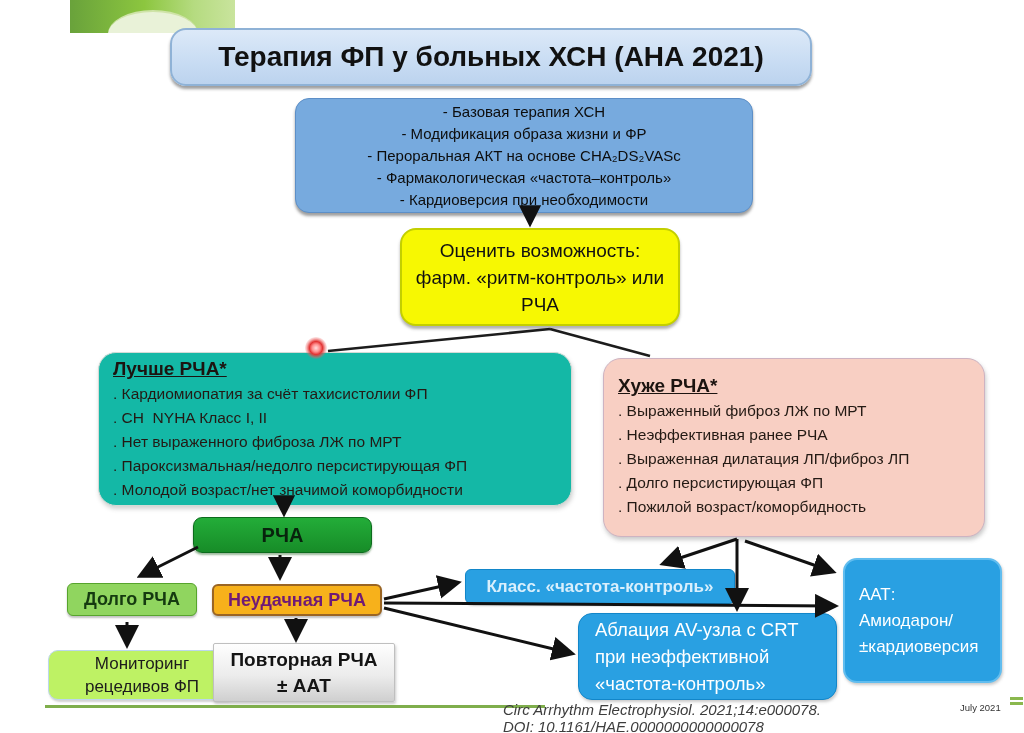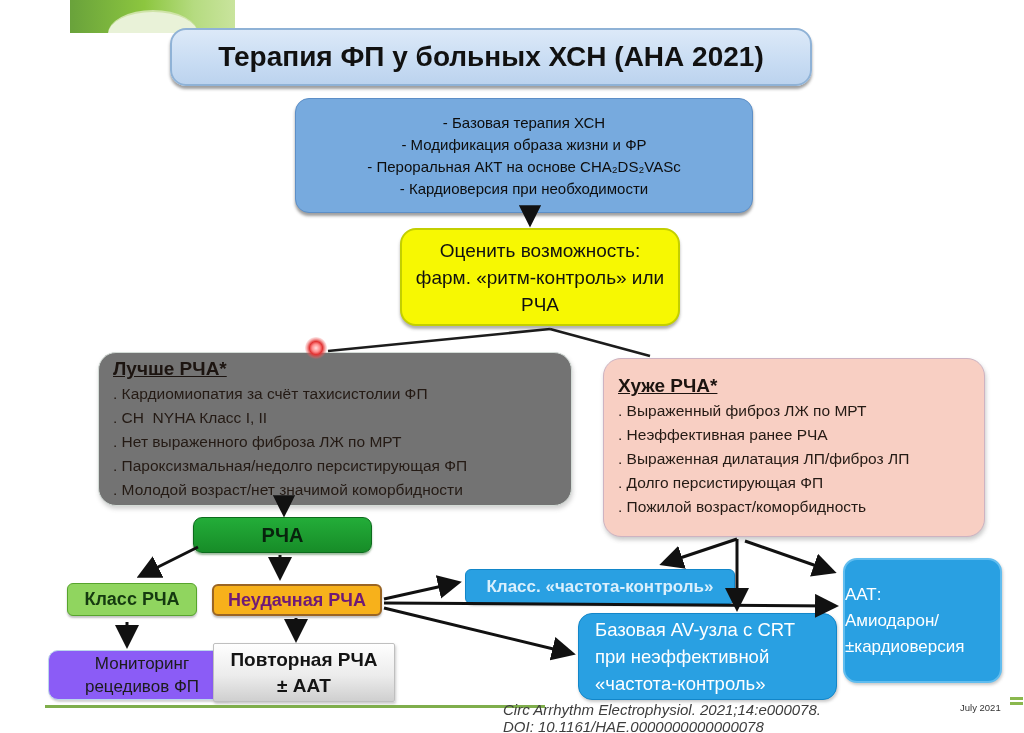--- a/index.html
+++ b/index.html
@@ -21,21 +21,21 @@
     background:#77aade;border:1px solid #5d8fc7;box-shadow:0 3px 3px rgba(40,40,40,.45);
     font-size:15px;line-height:22px;color:#0d0d0d;
   }
   #assess-box{
     left:400px;top:228px;width:280px;height:98px;border-radius:16px;
     background:#f7f802;border:2px solid #c3cf00;box-shadow:0 3px 3px rgba(60,60,60,.4);
     font-size:19px;font-weight:normal;line-height:27px;color:#111;
   }
   #better-box{
     left:98px;top:352px;width:474px;height:154px;border-radius:18px;
-    background:#737373;border:1.5px solid #d3dbd6;box-shadow:1px 3px 4px rgba(80,80,80,.25);
+    background:#14b8a6;border:1.5px solid #d3dbd6;box-shadow:1px 3px 4px rgba(80,80,80,.25);
     justify-content:flex-start;padding:5px 10px 4px 14px;
   }
   #worse-box{
     left:603px;top:358px;width:382px;height:179px;border-radius:18px;
     background:#f8cfc3;border:1.5px solid #cdb3c2;box-shadow:1px 3px 4px rgba(80,80,80,.3);
     justify-content:flex-start;padding:16px 8px 4px 14px;
   }
   .list-title{font-size:19px;font-weight:bold;text-decoration:underline;color:#1c1410;margin-bottom:2px;}
   .list-item{font-size:15.5px;line-height:24px;color:#241a14;white-space:pre-wrap;}
   #worse-box .list-item{line-height:24px;}
@@ -62,25 +62,25 @@
     font-size:17px;font-weight:bold;color:#d9effc;
   }
   #ablation-box{
     left:578px;top:613px;width:259px;height:87px;border-radius:14px;
     background:#29a0e2;border:1px solid #1286c9;box-shadow:1px 2px 3px rgba(80,80,80,.3);
     font-size:18.5px;line-height:27px;color:#ffffff;padding-left:16px;
   }
   #aat-box{
     left:843px;top:558px;width:159px;height:125px;border-radius:14px;
     background:#29a0e2;border:2px solid #61bdef;box-shadow:1px 2px 3px rgba(80,80,80,.3);
-    font-size:17px;line-height:26px;color:#ffffff;
+    font-size:17px;line-height:26px;color:#ffffff;padding-left:14px;
   }
   #monitoring-box{
     left:48px;top:650px;width:188px;height:50px;border-radius:10px;
-    background:#8b5cf6;border:1.5px solid #bcd7ec;box-shadow:1px 2px 2px rgba(80,80,80,.25);
+    background:#bef264;border:1.5px solid #bcd7ec;box-shadow:1px 2px 2px rgba(80,80,80,.25);
     font-size:17px;line-height:23px;color:#1c1c1c;
   }
   #repeat-box{
     left:213px;top:643px;width:182px;height:59px;border-radius:2px;
     background:linear-gradient(180deg,#fefefe 0%,#ececec 55%,#cfcfcf 100%);
     border:1px solid #bfbfbf;box-shadow:1px 2px 3px rgba(80,80,80,.3);
     font-size:19px;font-weight:bold;line-height:26px;color:#141414;
   }
 
   #clinic-logo{position:absolute;left:70px;top:0;width:165px;height:33px;
@@ -109,20 +109,21 @@
   </div>
 
   <div class="box center" id="title-box">
     <span>Терапия ФП у больных ХСН (АНА 2021)</span>
   </div>
 
   <div class="box center" id="base-therapy-box">
     <div>- Базовая терапия ХСН</div>
     <div>- Модификация образа жизни и ФР</div>
     <div>- Пероральная АКТ на основе CHA₂DS₂VASc</div>
+    <div>- Фармакологическая «частота–контроль»</div>
     <div>- Кардиоверсия при необходимости</div>
   </div>
 
   <div class="box center" id="assess-box">
     <div>Оценить возможность:</div>
     <div>фарм. «ритм-контроль» или</div>
     <div>РЧА</div>
   </div>
 
   <div class="box" id="better-box">
@@ -141,33 +142,33 @@
     <div class="list-item">. Выраженная дилатация ЛП/фиброз ЛП</div>
     <div class="list-item">. Долго персистирующая ФП</div>
     <div class="list-item">. Пожилой возраст/коморбидность</div>
   </div>
 
   <div class="box center" id="rca-box">
     <span>РЧА</span>
   </div>
 
   <div class="box center" id="success-box">
-    <span>Класс РЧА</span>
+    <span>Долго РЧА</span>
   </div>
 
   <div class="box center" id="failed-box">
     <span>Неудачная РЧА</span>
   </div>
 
   <div class="box center" id="pharm-box">
     <span>Класс. «частота-контроль»</span>
   </div>
 
   <div class="box" id="ablation-box">
-    <div>Базовая AV-узла с CRT</div>
+    <div>Аблация AV-узла с CRT</div>
     <div>при неэффективной</div>
     <div>«частота-контроль»</div>
   </div>
 
   <div class="box" id="aat-box">
     <div>ААТ:</div>
     <div>Амиодарон/</div>
     <div>±кардиоверсия</div>
   </div>
 

